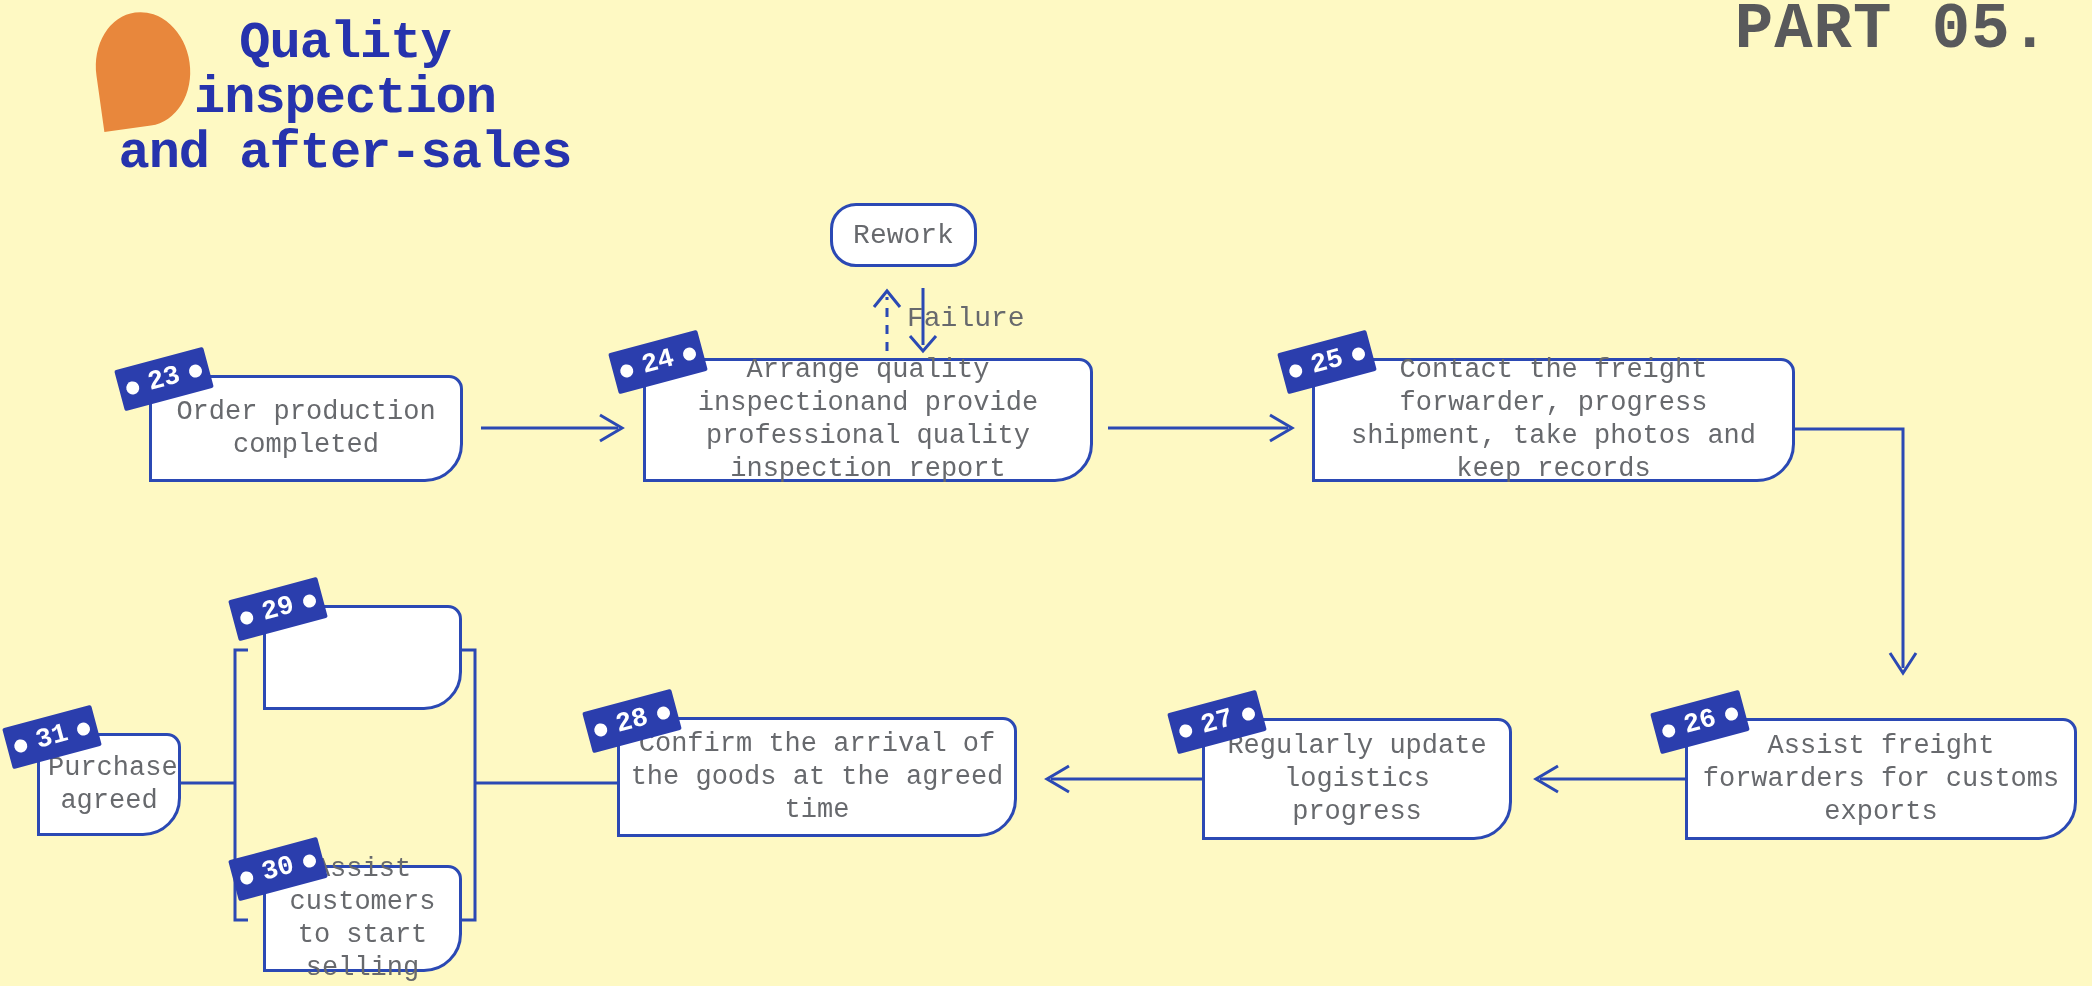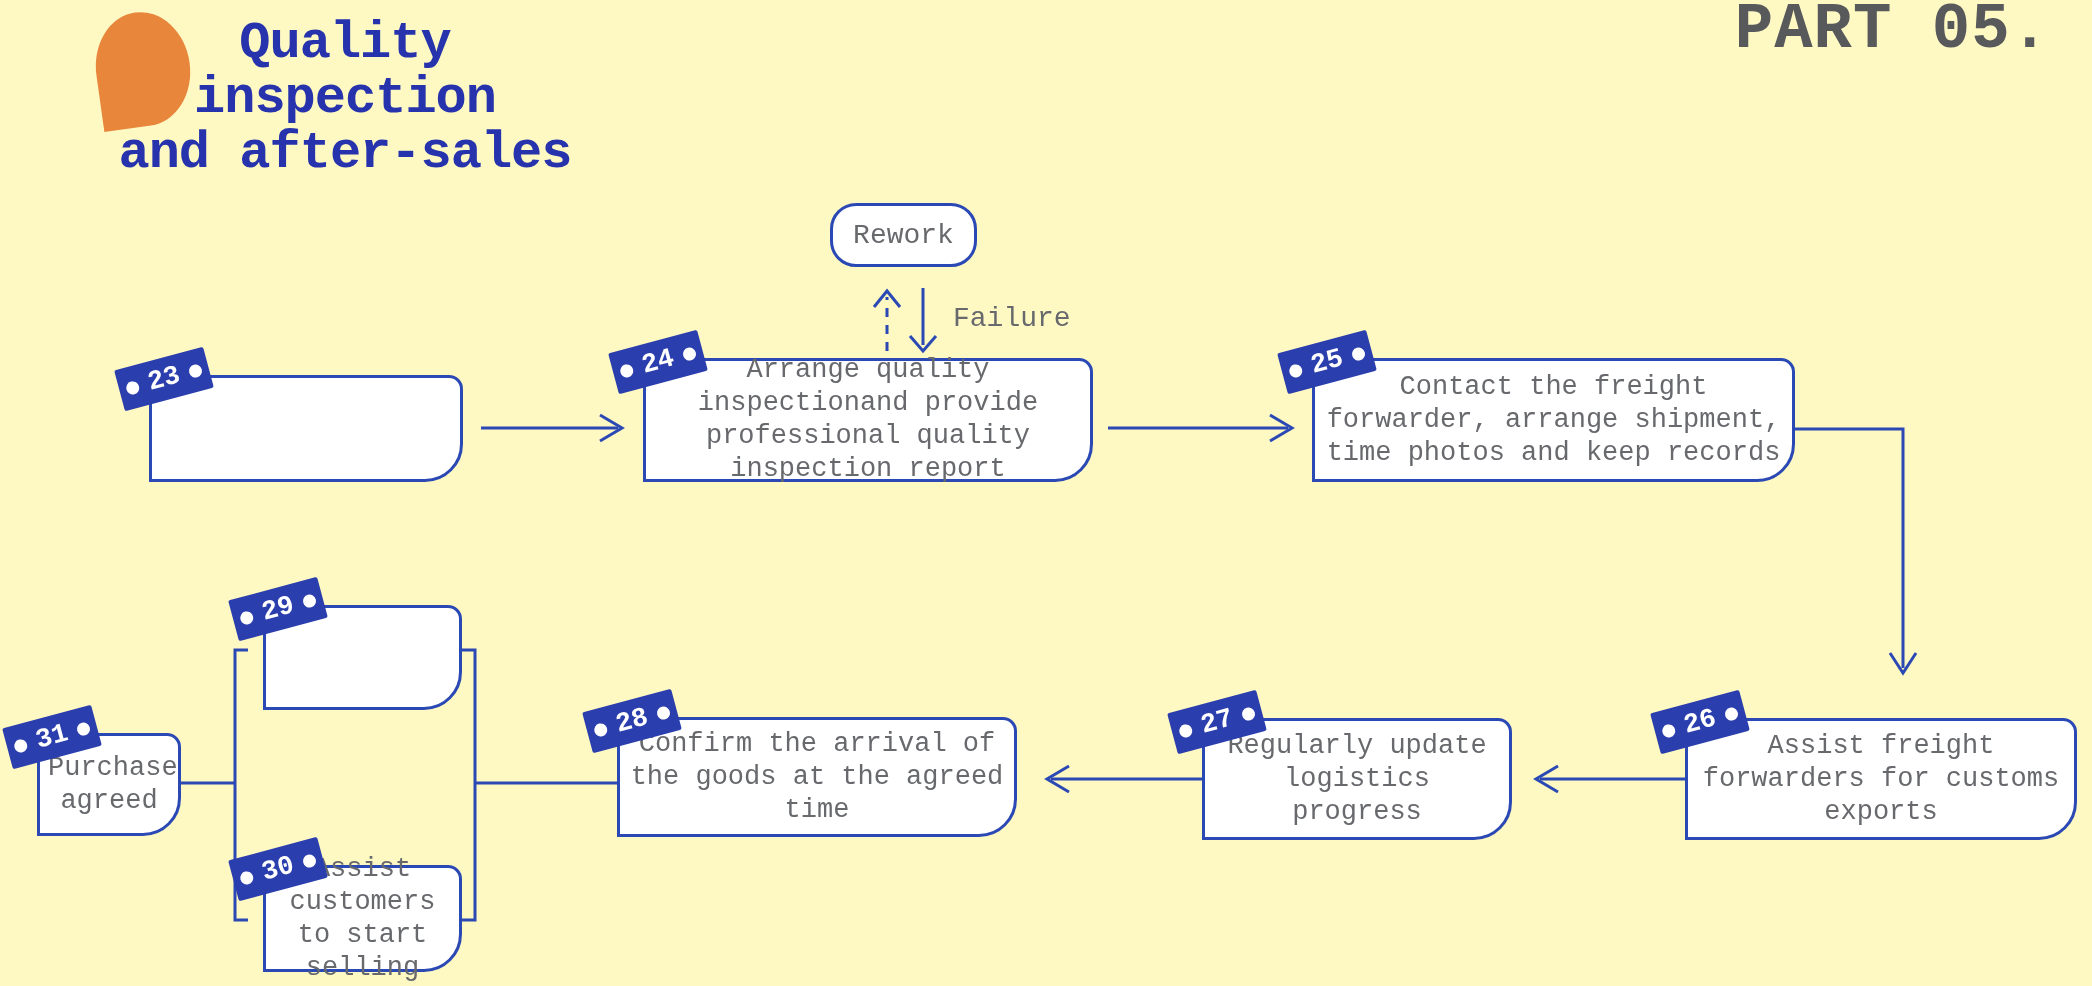--- a/index.html
+++ b/index.html
@@ -98,46 +98,47 @@
 
     <path d="M887 351 V297" stroke-dasharray="9 8"></path>
     <polyline points="874,307 887,291 900,307"></polyline>
     <path d="M923 288 V345"></path>
     <polyline points="910,336 923,351 936,336"></polyline>
   </svg>
 
   <div class="rework" style="left:830px;top:203px;width:147px;height:64px;">
     <span>Rework</span>
   </div>
-  <div class="failure" style="left:953px;top:303px;">Failure</div>
+  <div class="failure" style="left:907px;top:303px;">Failure</div>
 
   <div class="node" style="left:149px;top:375px;width:314px;height:107px;">
     <div class="badge">
       <span class="dot dot-l"></span>
       <span>23</span>
       <span class="dot dot-r"></span>
     </div>
+    <span class="label">Order production completed</span>
   </div>
 
   <div class="node" style="left:643px;top:358px;width:450px;height:124px;">
     <div class="badge">
       <span class="dot dot-l"></span>
       <span>24</span>
       <span class="dot dot-r"></span>
     </div>
     <span class="label">Arrange quality inspectionand provide professional quality inspection report</span>
   </div>
 
   <div class="node" style="left:1312px;top:358px;width:483px;height:124px;">
     <div class="badge">
       <span class="dot dot-l"></span>
       <span>25</span>
       <span class="dot dot-r"></span>
     </div>
-    <span class="label">Contact the freight forwarder, arrange shipment, time photos and keep records</span>
+    <span class="label">Contact the freight forwarder, progress shipment, take photos and keep records</span>
   </div>
 
   <div class="node" style="left:1685px;top:718px;width:392px;height:122px;">
     <div class="badge">
       <span class="dot dot-l"></span>
       <span>26</span>
       <span class="dot dot-r"></span>
     </div>
     <span class="label">Assist freight forwarders for customs exports</span>
   </div>

